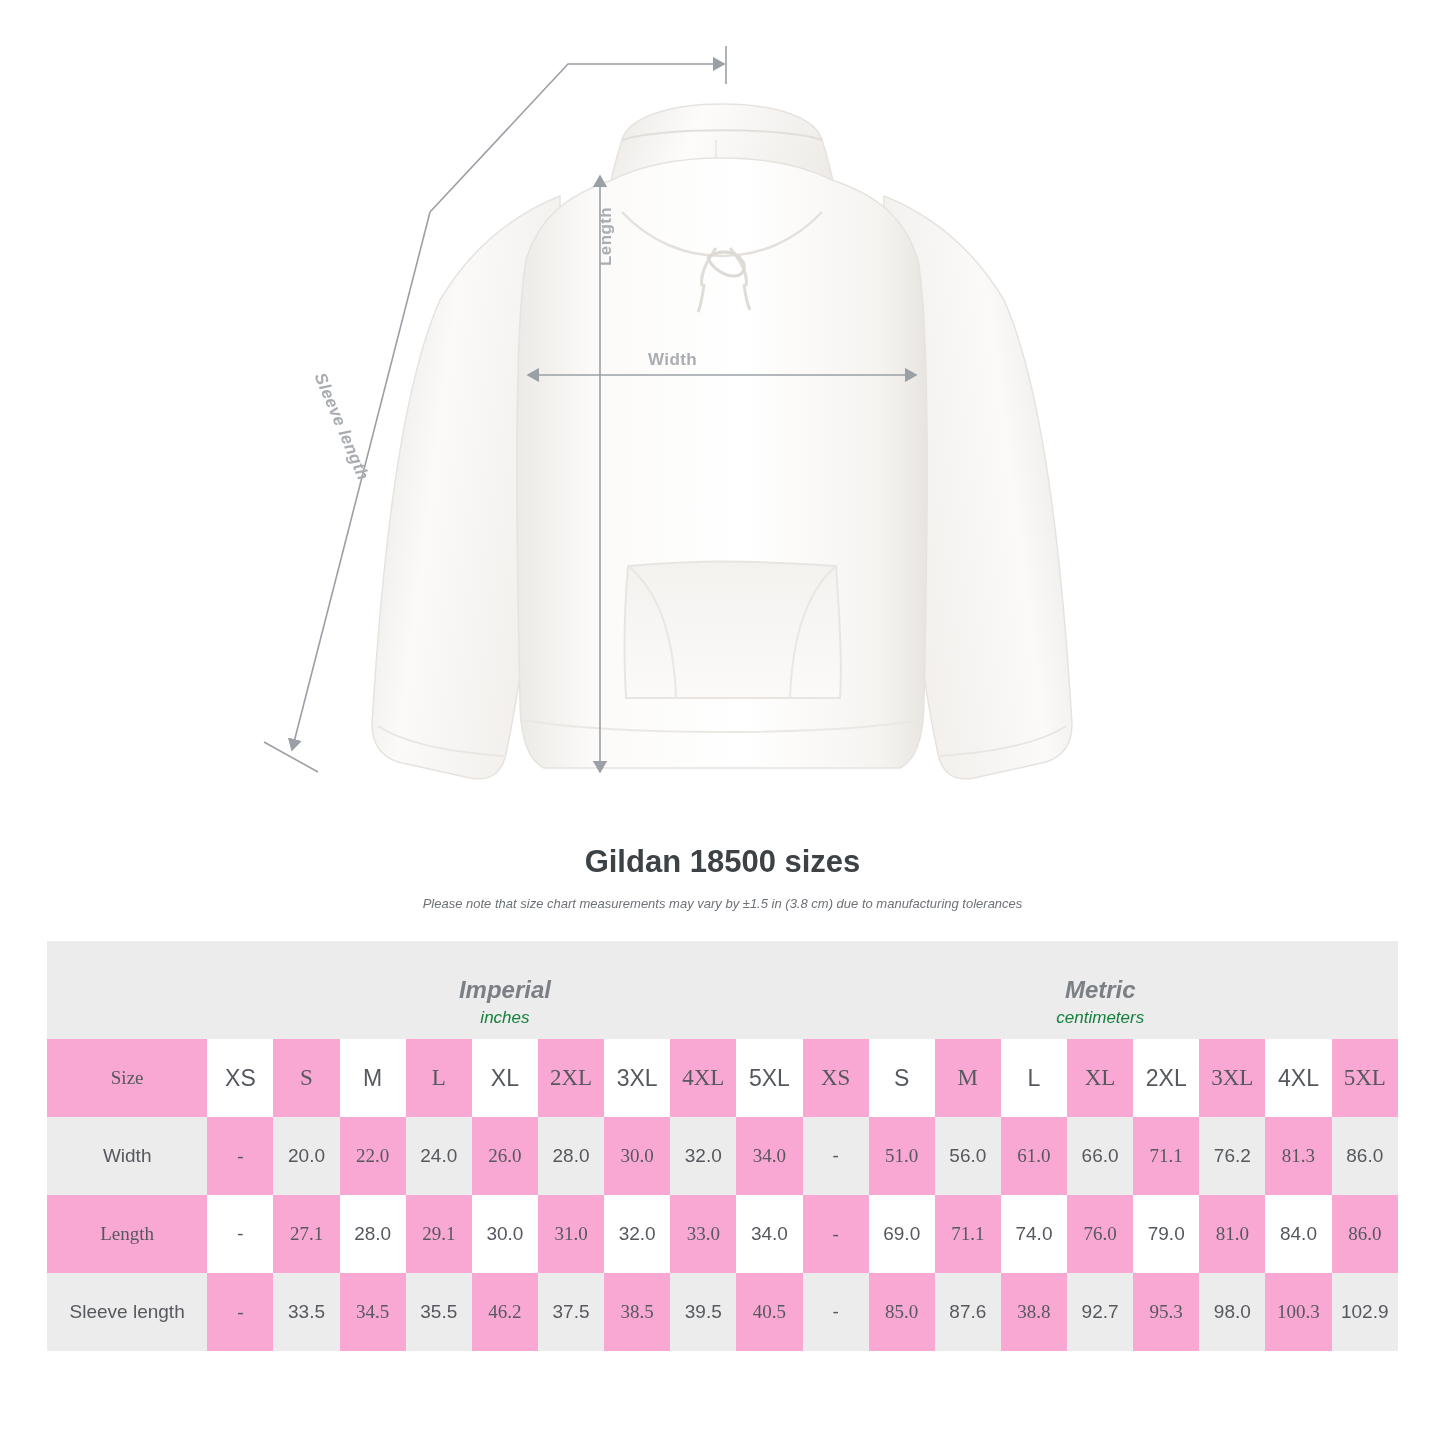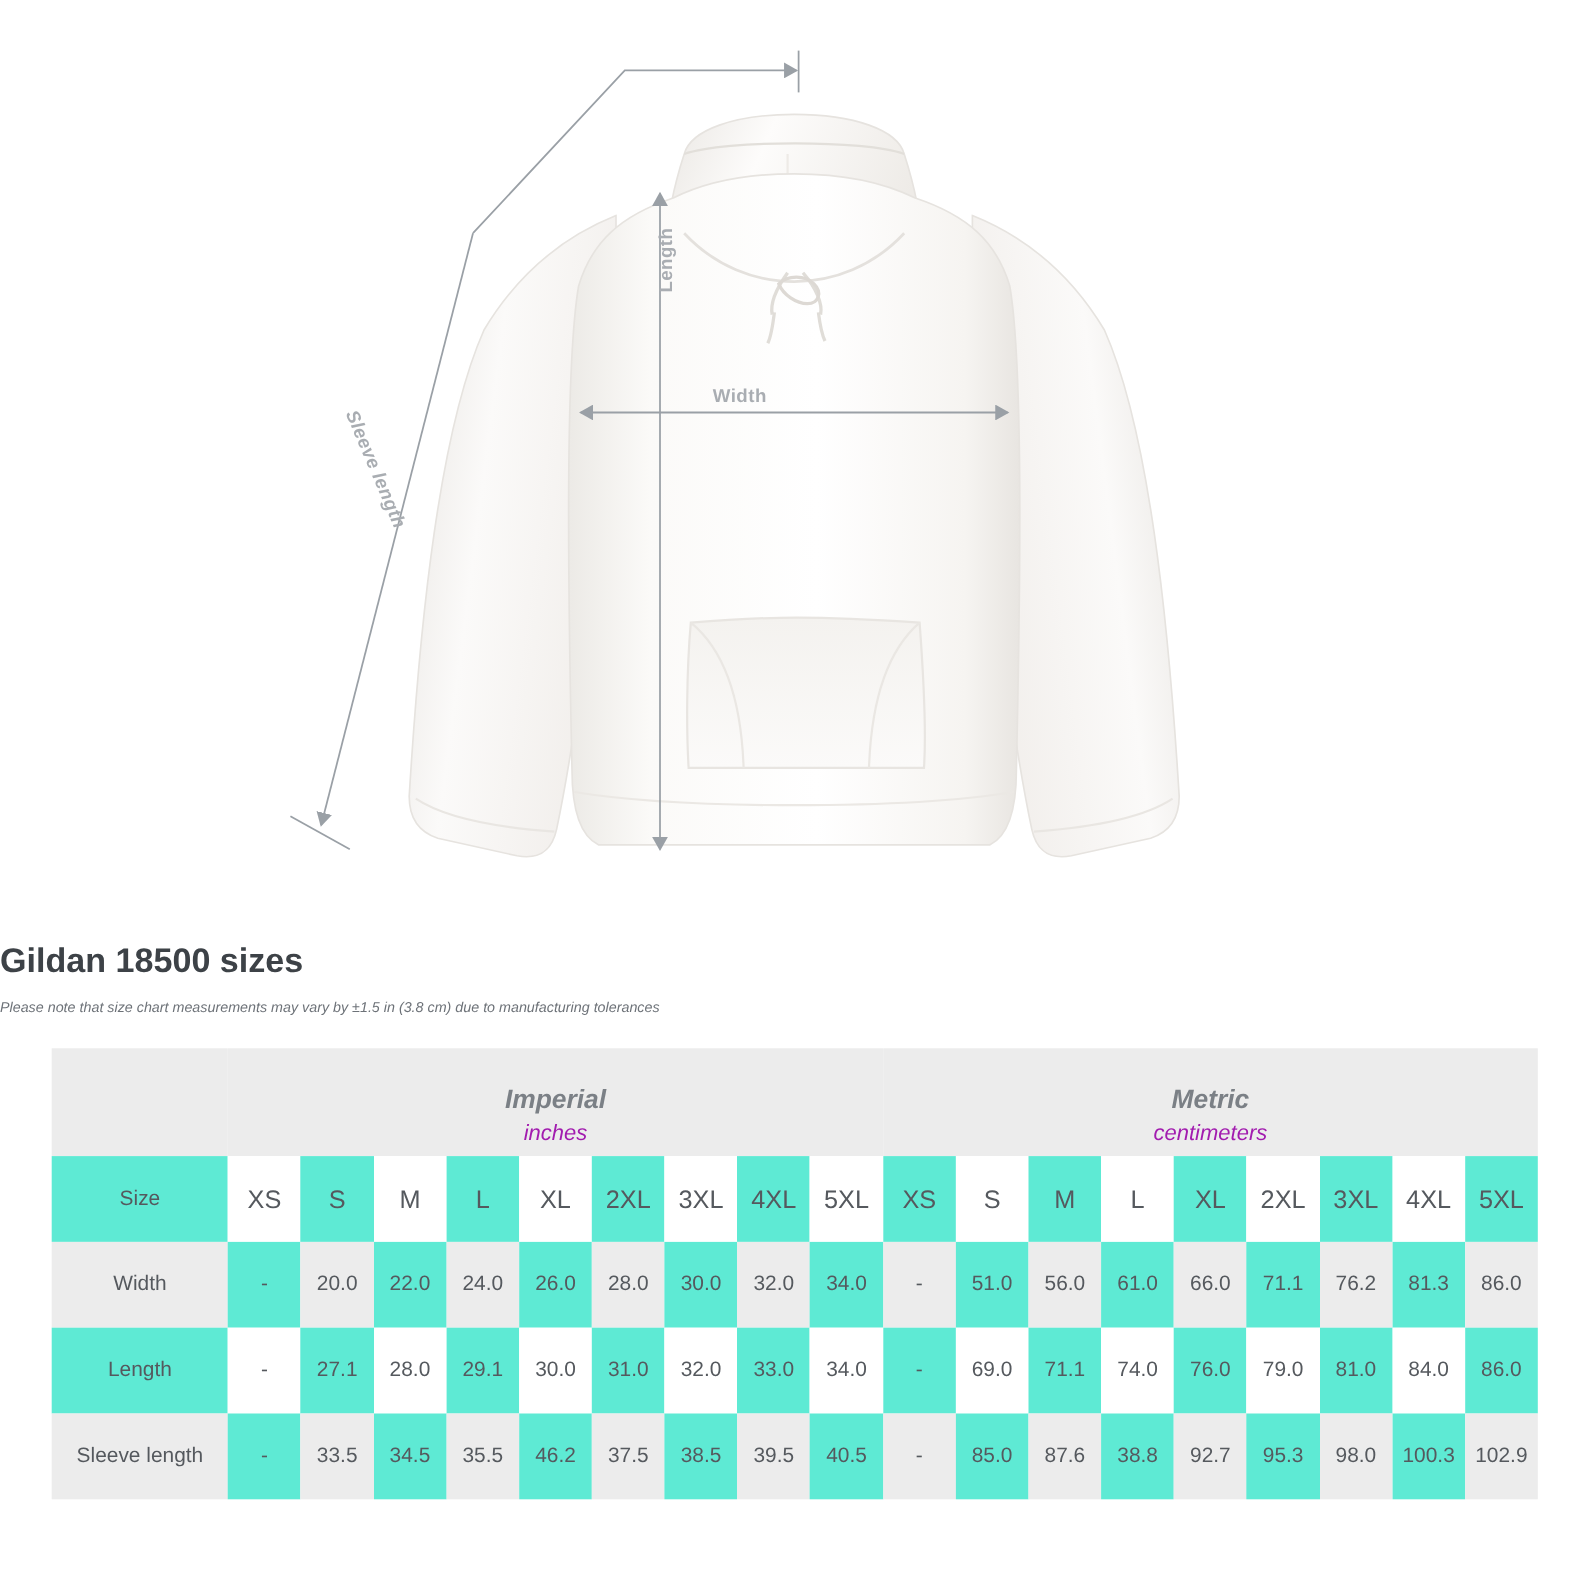--- a/index.html
+++ b/index.html
@@ -55,21 +55,22 @@
     left: 328px;
     top: 370px;
     transform: rotate(67deg);
     transform-origin: left top;
     white-space: nowrap;
     font-style: italic;
   }
 
   
   .title-block {
-    margin-top: 36px;
+    text-align: center;
+    margin-top: 24px;
   }
   .chart-title {
     font-size: 31px;
     font-weight: bold;
     color: #3d4247;
     margin: 0 0 16px 0;
   }
   .chart-note {
     font-size: 13px;
     font-style: italic;
@@ -100,44 +101,44 @@
   }
   .unit-name {
     font-size: 24px;
     font-style: italic;
     font-weight: bold;
     color: #7b8086;
     line-height: 1.2;
     margin-top: 24px;
   }
   .unit-sub {
-    font-size: 20px;
+    font-size: 17px;
     font-style: italic;
-    color: #a21caf;
+    color: #15803d;
     padding-top: 4px;
   }
 
   .row-head {
     font-size: 19px;
     font-weight: bold;
     color: #55595e;
   }
   .col-head {
     font-size: 23px;
     font-weight: bold;
     color: #55595e;
   }
   .cell {
     font-size: 19px;
     color: #55595e;
   }
   tr.r-head td { height: 76px; }
   tr.r-data td { height: 76px; }
 
-  .bg-light { background: #5eead4; }
+  .bg-light { background: #f9a8d4; font-family: Liberation Serif, serif; }
   .bg-white { background: #ffffff; }
   .bg-grey  { background: #ececec; }
 </style>
 </head>
 <body>
 
 <div class="page">
 
   <div class="illustration">
     <svg class="hoodie-svg" width="1445" height="820" viewBox="0 0 1445 820">

